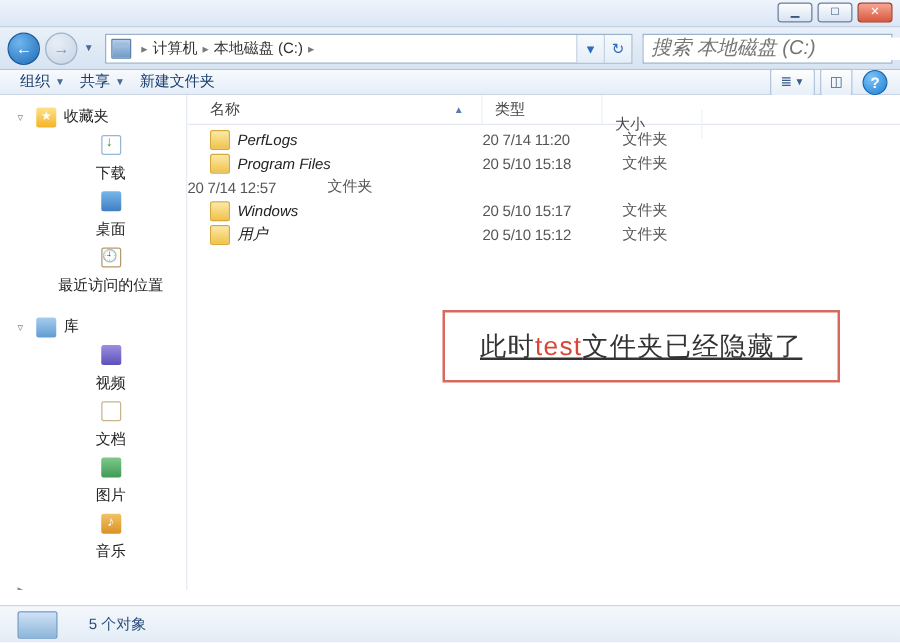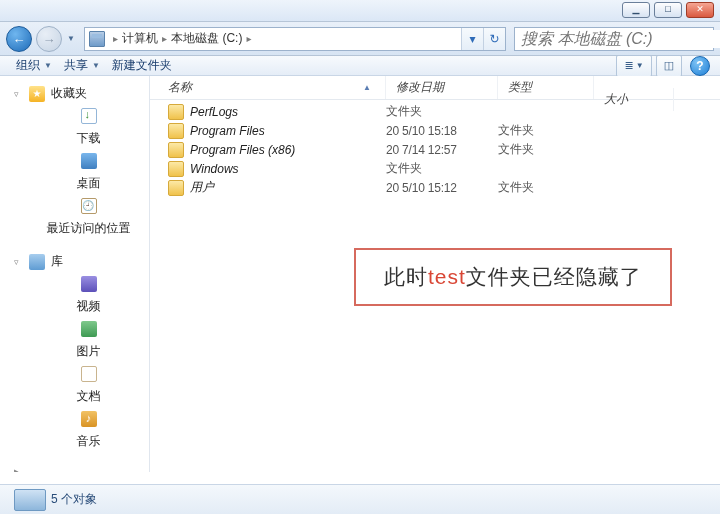--- a/index.html
+++ b/index.html
@@ -58,41 +58,41 @@
   .ico-doc{ background:#fff; border:1px solid #c9b48e;}
   .ico-music{ background:linear-gradient(#f2c264,#d99324);}
   .ico-music::before{content:"♪"; color:#fff; font-size:11px; display:block; text-align:center; line-height:15px;}
   .ico-comp{ background:linear-gradient(#b7cde6,#6f9bc9); border:1px solid #5a82ab;}
   .ico-net{ background:linear-gradient(#a4d4a9,#4f9a58);}
   .ico-fold{ background:linear-gradient(#fce9a6,#f0c24b); border:1px solid #d6a93a;}
 
   
   .content { flex:1; background:#fff; position:relative; }
   .colheads{ height:24px; border-bottom:1px solid #e4e9ef; display:flex; align-items:center; font-size:12px; color:#444; }
-  .ch{ padding:0 10px; border-right:1px solid #eef1f5; height:100%; display:flex; align-items:center;font-style:italic;}
+  .ch{ padding:0 10px; border-right:1px solid #eef1f5; height:100%; display:flex; align-items:center;}
   .ch.name{ width:236px; padding-left:18px;}
   .ch.date{ width:112px;}
   .ch.type{ width:96px;}
   .ch.size{ width:80px;margin-top:24px;}
   .sort-arrow{ font-size:8px; color:#5a7db3; margin-left:auto; margin-right:4px;}
 
   .filelist{ padding-top:2px;}
   .filerow{ display:flex; align-items:center; font-size:12px; color:#222; height:19px; }
   .c-name{ width:236px; padding-left:18px; display:flex; align-items:center; gap:6px;font-style:italic;}
   .c-date{ width:112px; color:#555; letter-spacing:-0.2px; white-space:nowrap;}
   .c-type{ width:96px; color:#555;}
   .c-size{ width:80px; color:#555;}
 
   
   .annot{ position:absolute; left:204px; top:172px; height:58px; border:2px solid #d66a5e; background:#fff; display:flex; align-items:center; justify-content:center; padding:0 28px;}
-  .annot-text{ font-size:21px; color:#333; font-family:"SimSun","Songti SC",serif; letter-spacing:1px;}
+  .annot-text{ font-size:21px; color:#333; font-family:"SimSun","Songti SC",serif; letter-spacing:1px;text-decoration:underline;}
   .annot-text .hl{ color:#d94635; }
 
   
-  .statusbar{ position:absolute; left:0; bottom:0; width:100%; height:30px; background:linear-gradient(#f4f8fc,#e3ecf6); border-top:1px solid #c9d6e6; display:flex; align-items:center; padding-left:14px; font-size:12px; color:#2a4d7a; gap:5px;}
+  .statusbar{ position:absolute; left:0; bottom:0; width:100%; height:30px; background:linear-gradient(#f4f8fc,#e3ecf6); border-top:1px solid #c9d6e6; display:flex; align-items:center; padding-left:14px; font-size:12px; color:#2a4d7a; gap:25px;}
   .status-ico{ width:32px; height:22px; background:linear-gradient(#cfe2f4,#8db6db); border:1px solid #6e99c2; border-radius:2px;}
 </style>
 </head>
 <body>
 
 <div class="titlebar">
   <div class="win-btns">
     <div class="win-btn min"></div>
     <div class="win-btn max"></div>
     <div class="win-btn close"></div>
@@ -165,26 +165,26 @@
       <div class="side-head">
         <span class="exp">▿</span>
         <span class="ico ico-lib"></span>
         <span>库</span>
       </div>
       <div class="side-item">
         <span class="ico ico-vid"></span>
         <span>视频</span>
       </div>
       <div class="side-item">
+        <span class="ico ico-doc"></span>
+        <span>文档</span>
+      </div>
+      <div class="side-item">
         <span class="ico ico-pic"></span>
         <span>图片</span>
-      </div>
-      <div class="side-item">
-        <span class="ico ico-doc"></span>
-        <span>文档</span>
       </div>
       <div class="side-item">
         <span class="ico ico-music"></span>
         <span>音乐</span>
       </div>
     </div>
 
     <div class="side-group">
       <div class="side-head" style="padding-left:14px;">
         <span class="exp">▸</span>
@@ -202,63 +202,58 @@
       </div>
     </div>
   </div>
 
   <div class="content">
     <div class="colheads">
       <div class="ch name">
         <span>名称</span>
         <span class="sort-arrow">▲</span>
       </div>
-      <div class="ch date">
-        <span>修改日期</span>
-      </div>
       <div class="ch type">
         <span>类型</span>
       </div>
       <div class="ch size">
         <span>大小</span>
       </div>
     </div>
 
     <div class="filelist" id="filelist">
         <div class="filerow">
           <div class="c-name">
             <span class="ico ico-fold"></span>
             <span>PerfLogs</span>
           </div>
+          <div class="c-date">20  7/14 11:20</div>
           <div class="c-type">文件夹</div>
           <div class="c-size"></div>
         </div>
         <div class="filerow">
           <div class="c-name">
             <span class="ico ico-fold"></span>
             <span>Program Files</span>
           </div>
           <div class="c-date">20  5/10 15:18</div>
           <div class="c-type">文件夹</div>
           <div class="c-size"></div>
         </div>
         <div class="filerow">
-          <div class="c-name">
-            <span class="ico ico-fold"></span>
-            <span>Program Files (x86)</span>
-          </div>
           <div class="c-date">20  7/14 12:57</div>
           <div class="c-type">文件夹</div>
           <div class="c-size"></div>
         </div>
         <div class="filerow">
           <div class="c-name">
             <span class="ico ico-fold"></span>
             <span>Windows</span>
           </div>
+          <div class="c-date">20  5/10 15:17</div>
           <div class="c-type">文件夹</div>
           <div class="c-size"></div>
         </div>
         <div class="filerow">
           <div class="c-name">
             <span class="ico ico-fold"></span>
             <span>用户</span>
           </div>
           <div class="c-date">20  5/10 15:12</div>
           <div class="c-type">文件夹</div>

